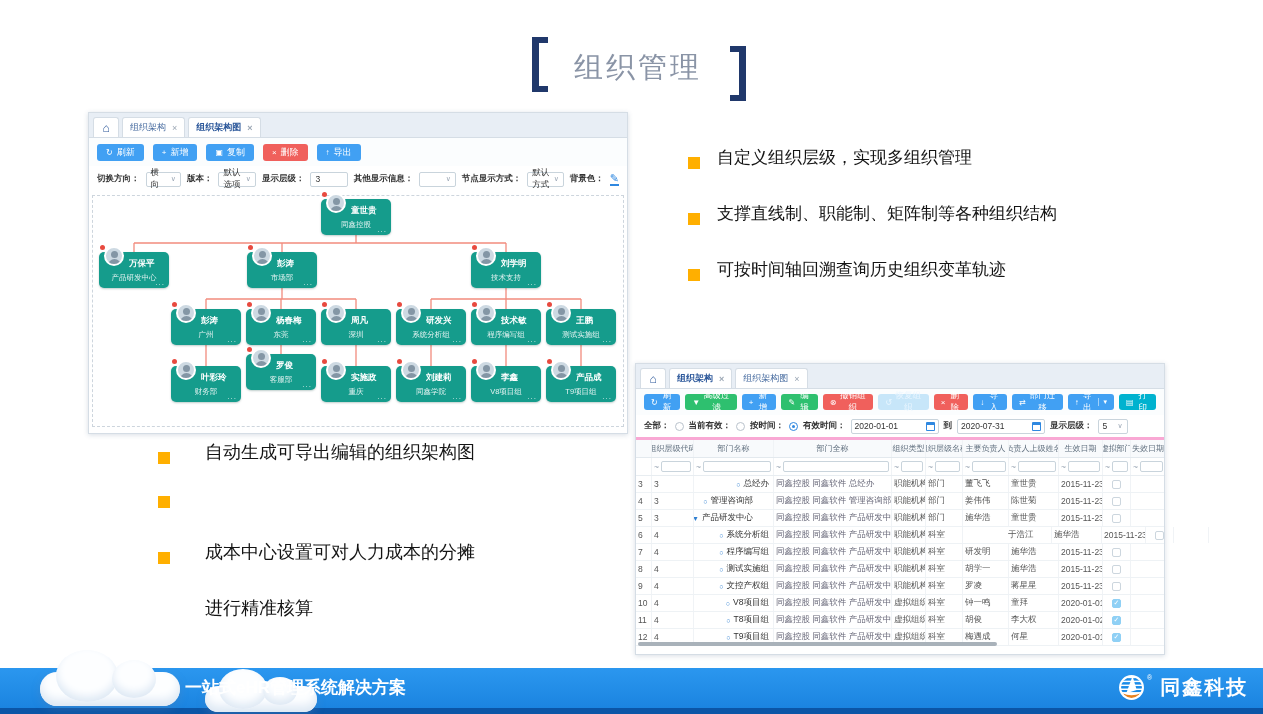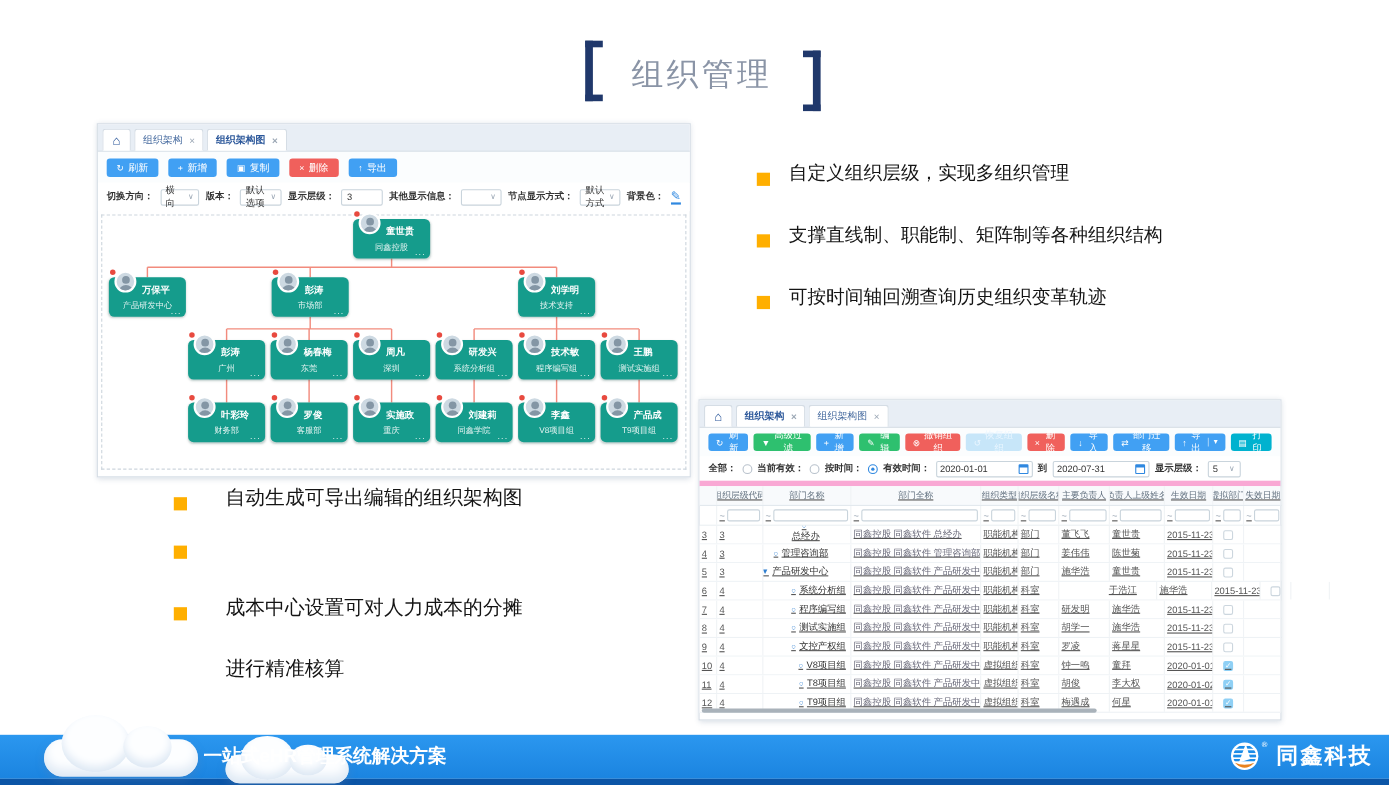--- a/index.html
+++ b/index.html
@@ -69,21 +69,21 @@
 
   
   .radio { width:9px; height:9px; border:1px solid #b9c2cc; border-radius:50%; background:#fff; position:relative; cursor:pointer; flex:0 0 auto; }
   .radio.sel { border-color:#2f88e0; }
   .radio.sel::after { content:""; position:absolute; left:2px; top:2px; width:3px; height:3px; border-radius:50%; background:#2f88e0; }
   .date-input { width:88px; height:15px; border:1px solid #c9d4dc; border-radius:2px; display:flex; align-items:center; justify-content:space-between; padding:0 3px; font-size:8.5px; color:#333; }
   .cal-ic { width:9px; height:9px; border:1px solid #2f88e0; border-top:3px solid #2f88e0; border-radius:1px; }
   .lvl-select { width:30px; }
 
   
-  .tbl { position:relative; border-top:5px solid #f9a8d4; font-size:8.5px; color:#555;text-decoration:underline; }
+  .tbl { position:relative; border-top:3px solid #f9a8d4; font-size:8.5px; color:#555; }
   .t-row { display:flex; border-bottom:1px solid #eef2f5; align-items:stretch; }
   .t-head { background:#f8fafc; border-bottom:1px solid #e3e9ee; height:18px; }
   .t-filter { height:18px; border-bottom:1px solid #e8edf1; }
   .t-body-row { height:17px; background:#fff; }
   .t-cell { flex:0 0 auto; display:flex; align-items:center; padding:0 2px; overflow:hidden; white-space:nowrap; border-right:1px solid #f0f3f6; }
   .t-head .t-cell { justify-content:center; color:#61707f; font-size:8px; }
   .tilde { color:#9aa6b4; margin-right:2px; }
   .fl-input { height:11px; border:1px solid #c9d4dc; border-radius:2px; background:#fff; flex:1 1 auto; min-width:8px; }
   .name-cell { justify-content:flex-end; color:#333; }
   .tree-ic { color:#2f7fd1; font-size:7px; margin-right:3px; }
@@ -279,21 +279,21 @@
           <span class="o-dept">测试实施组</span>
           <span class="o-dots">...</span>
         </div>
         <div class="org-node" style="left: 78px; top: 170px;">
           <div class="avatar"></div>
           <div class="rdot"></div>
           <span class="o-name">叶彩玲</span>
           <span class="o-dept">财务部</span>
           <span class="o-dots">...</span>
         </div>
-        <div class="org-node" style="left: 153px; top: 170px;">
+        <div class="org-node" style="left: 153px; top: 158px;">
           <div class="avatar"></div>
           <div class="rdot"></div>
           <span class="o-name">罗俊</span>
           <span class="o-dept">客服部</span>
           <span class="o-dots">...</span>
         </div>
         <div class="org-node" style="left: 228px; top: 170px;">
           <div class="avatar"></div>
           <div class="rdot"></div>
           <span class="o-name">实施政</span>
@@ -520,21 +520,21 @@
             <span class="fl-input"></span>
           </div>
         </div>
         <div class="t-row t-body-row">
           <div class="t-cell" style="width: 16px;">
             <span>3</span>
           </div>
           <div class="t-cell" style="width: 42px;">
             <span>3</span>
           </div>
-          <div class="t-cell name-cell" style="width: 80px; padding-right: 4px; flex-direction: column;">
+          <div class="t-cell name-cell" style="width: 80px; padding-right: 4px;">
             <span class="tree-ic">○</span>
             <span>总经办</span>
           </div>
           <div class="t-cell fullname" style="width: 118px;">
             <span>同鑫控股 同鑫软件 总经办</span>
           </div>
           <div class="t-cell" style="width: 34px;">
             <span>职能机构</span>
           </div>
           <div class="t-cell" style="width: 37px;">

